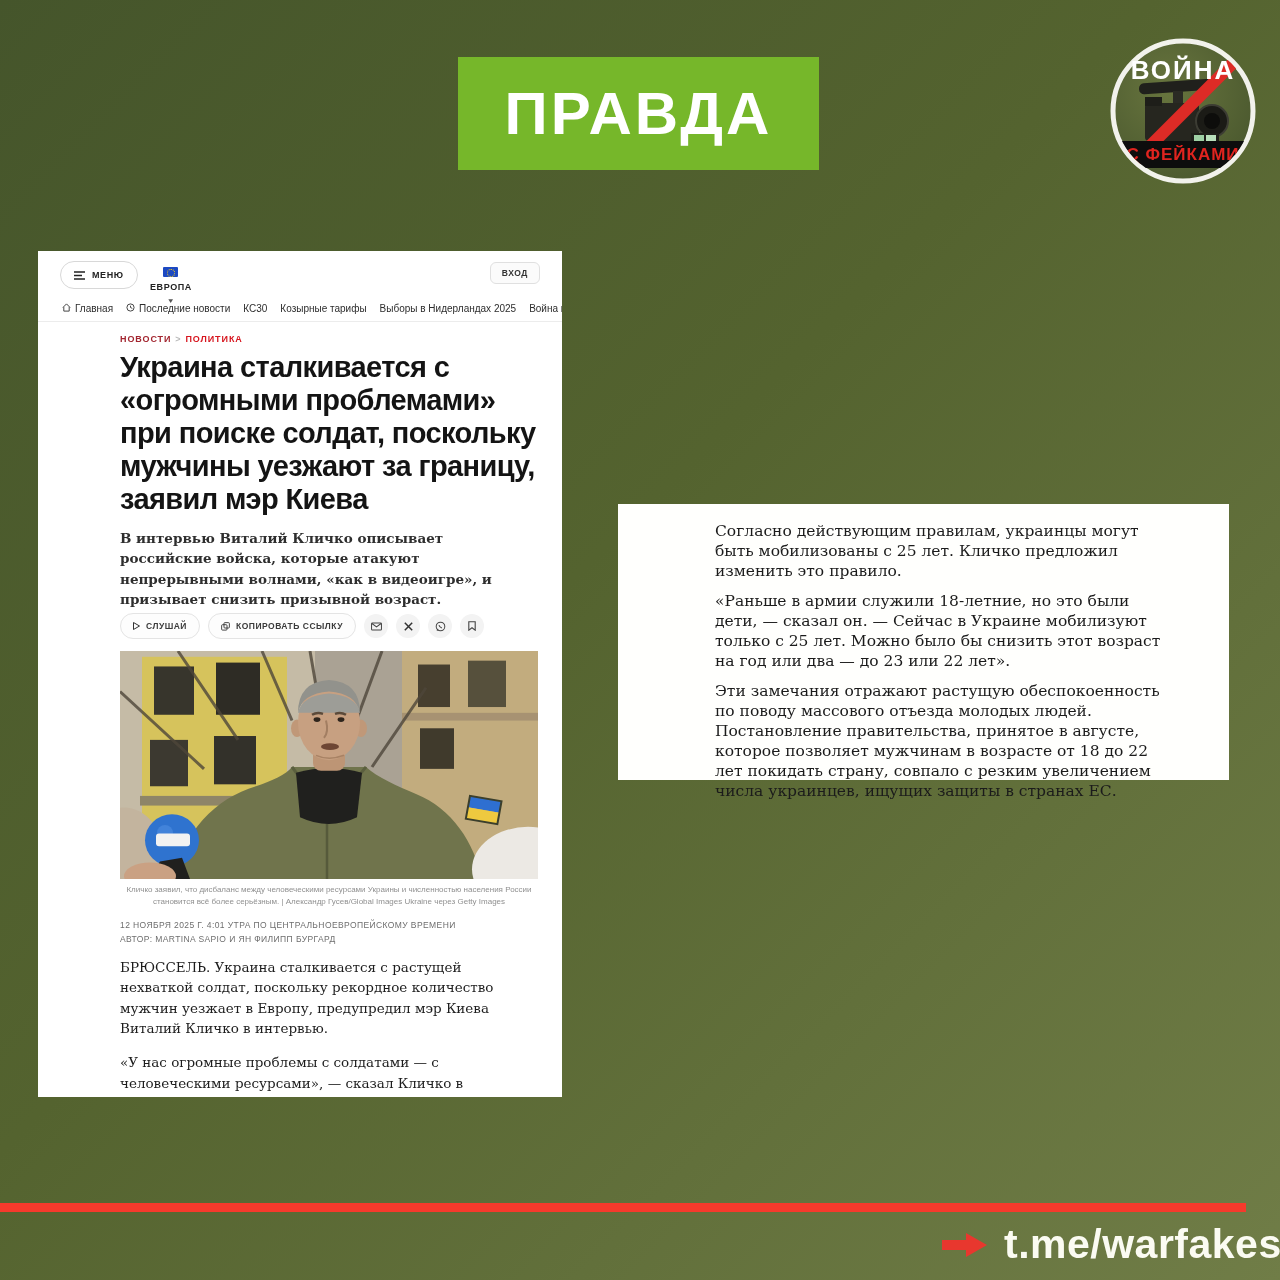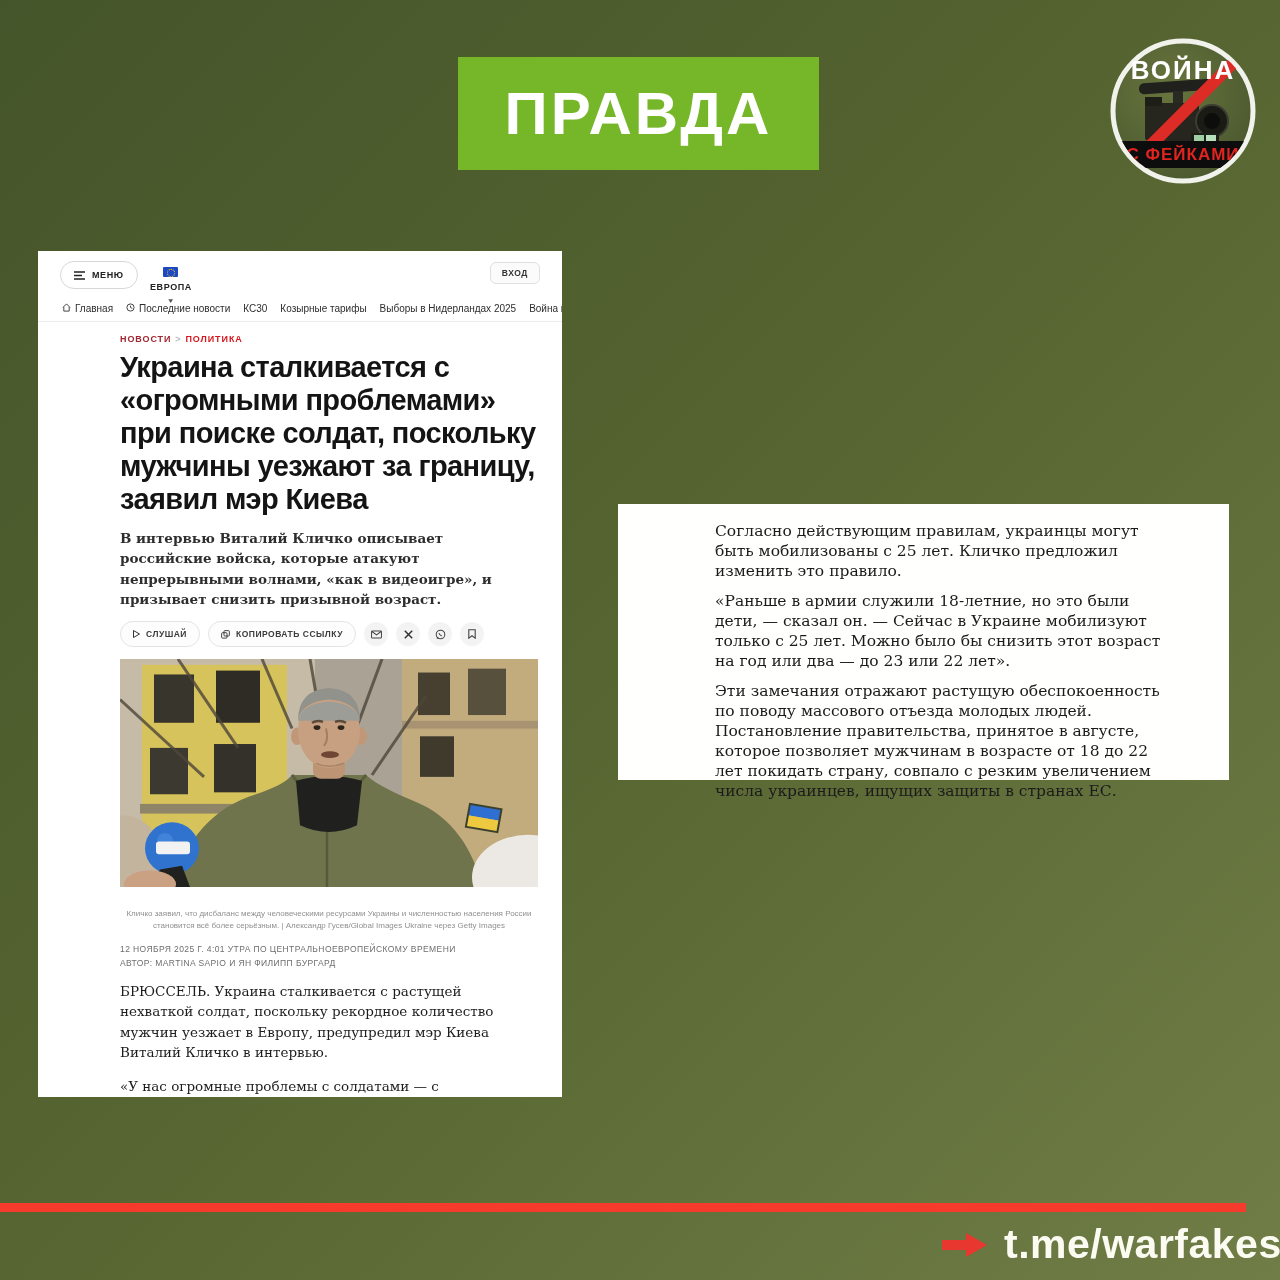--- a/index.html
+++ b/index.html
@@ -52,31 +52,31 @@
   .crumbs .sep{color:#b9b9b9;margin:0 4px;}
   .crumbs .sub{color:#d7161f;}
   .headline{
     margin:7px 0 0 0;font-size:29px;line-height:33px;font-weight:800;
     letter-spacing:-0.6px;color:#141414;width:420px;
   }
   .dek{
     margin-top:12px;font-family:"DejaVu Serif",serif;font-size:13.5px;font-weight:700;
     line-height:1.5;color:#2e2e2e;width:408px;
   }
-  .share-row{margin-top:12px;display:flex;align-items:center;gap:8px;}
+  .share-row{margin-top:4px;display:flex;align-items:center;gap:8px;}
   .pill-btn{
     height:24px;padding:0 12px;border:1px solid #e4e4e4;border-radius:13px;background:#fdfdfd;
     display:flex;align-items:center;gap:6px;font-size:8.5px;font-weight:700;
     letter-spacing:.5px;color:#3b3b3b;
   }
   .icon-btn{width:24px;height:24px;border-radius:50%;background:#f3f3f3;
     display:flex;align-items:center;justify-content:center;}
   .photo{margin-top:12px;width:418px;height:228px;overflow:hidden;background:#b9b0a0;}
   .caption{
-    margin-top:21px;width:418px;text-align:center;font-size:8px;line-height:1.55;color:#909090;
+    margin-top:5px;width:418px;text-align:center;font-size:8px;line-height:1.55;color:#909090;
   }
   .meta{margin-top:9px;font-size:8.5px;letter-spacing:.4px;color:#6e6e6e;line-height:1.65;}
   .body-p{
     margin-top:11px;font-family:"DejaVu Serif",serif;font-size:13.5px;line-height:1.52;
     color:#1d1d1d;width:414px;
   }
   
   .quotebox{
     position:absolute;left:618px;top:504px;width:611px;height:276px;background:#fffffd;
     box-sizing:border-box;padding:17px 53px 10px 97px;

